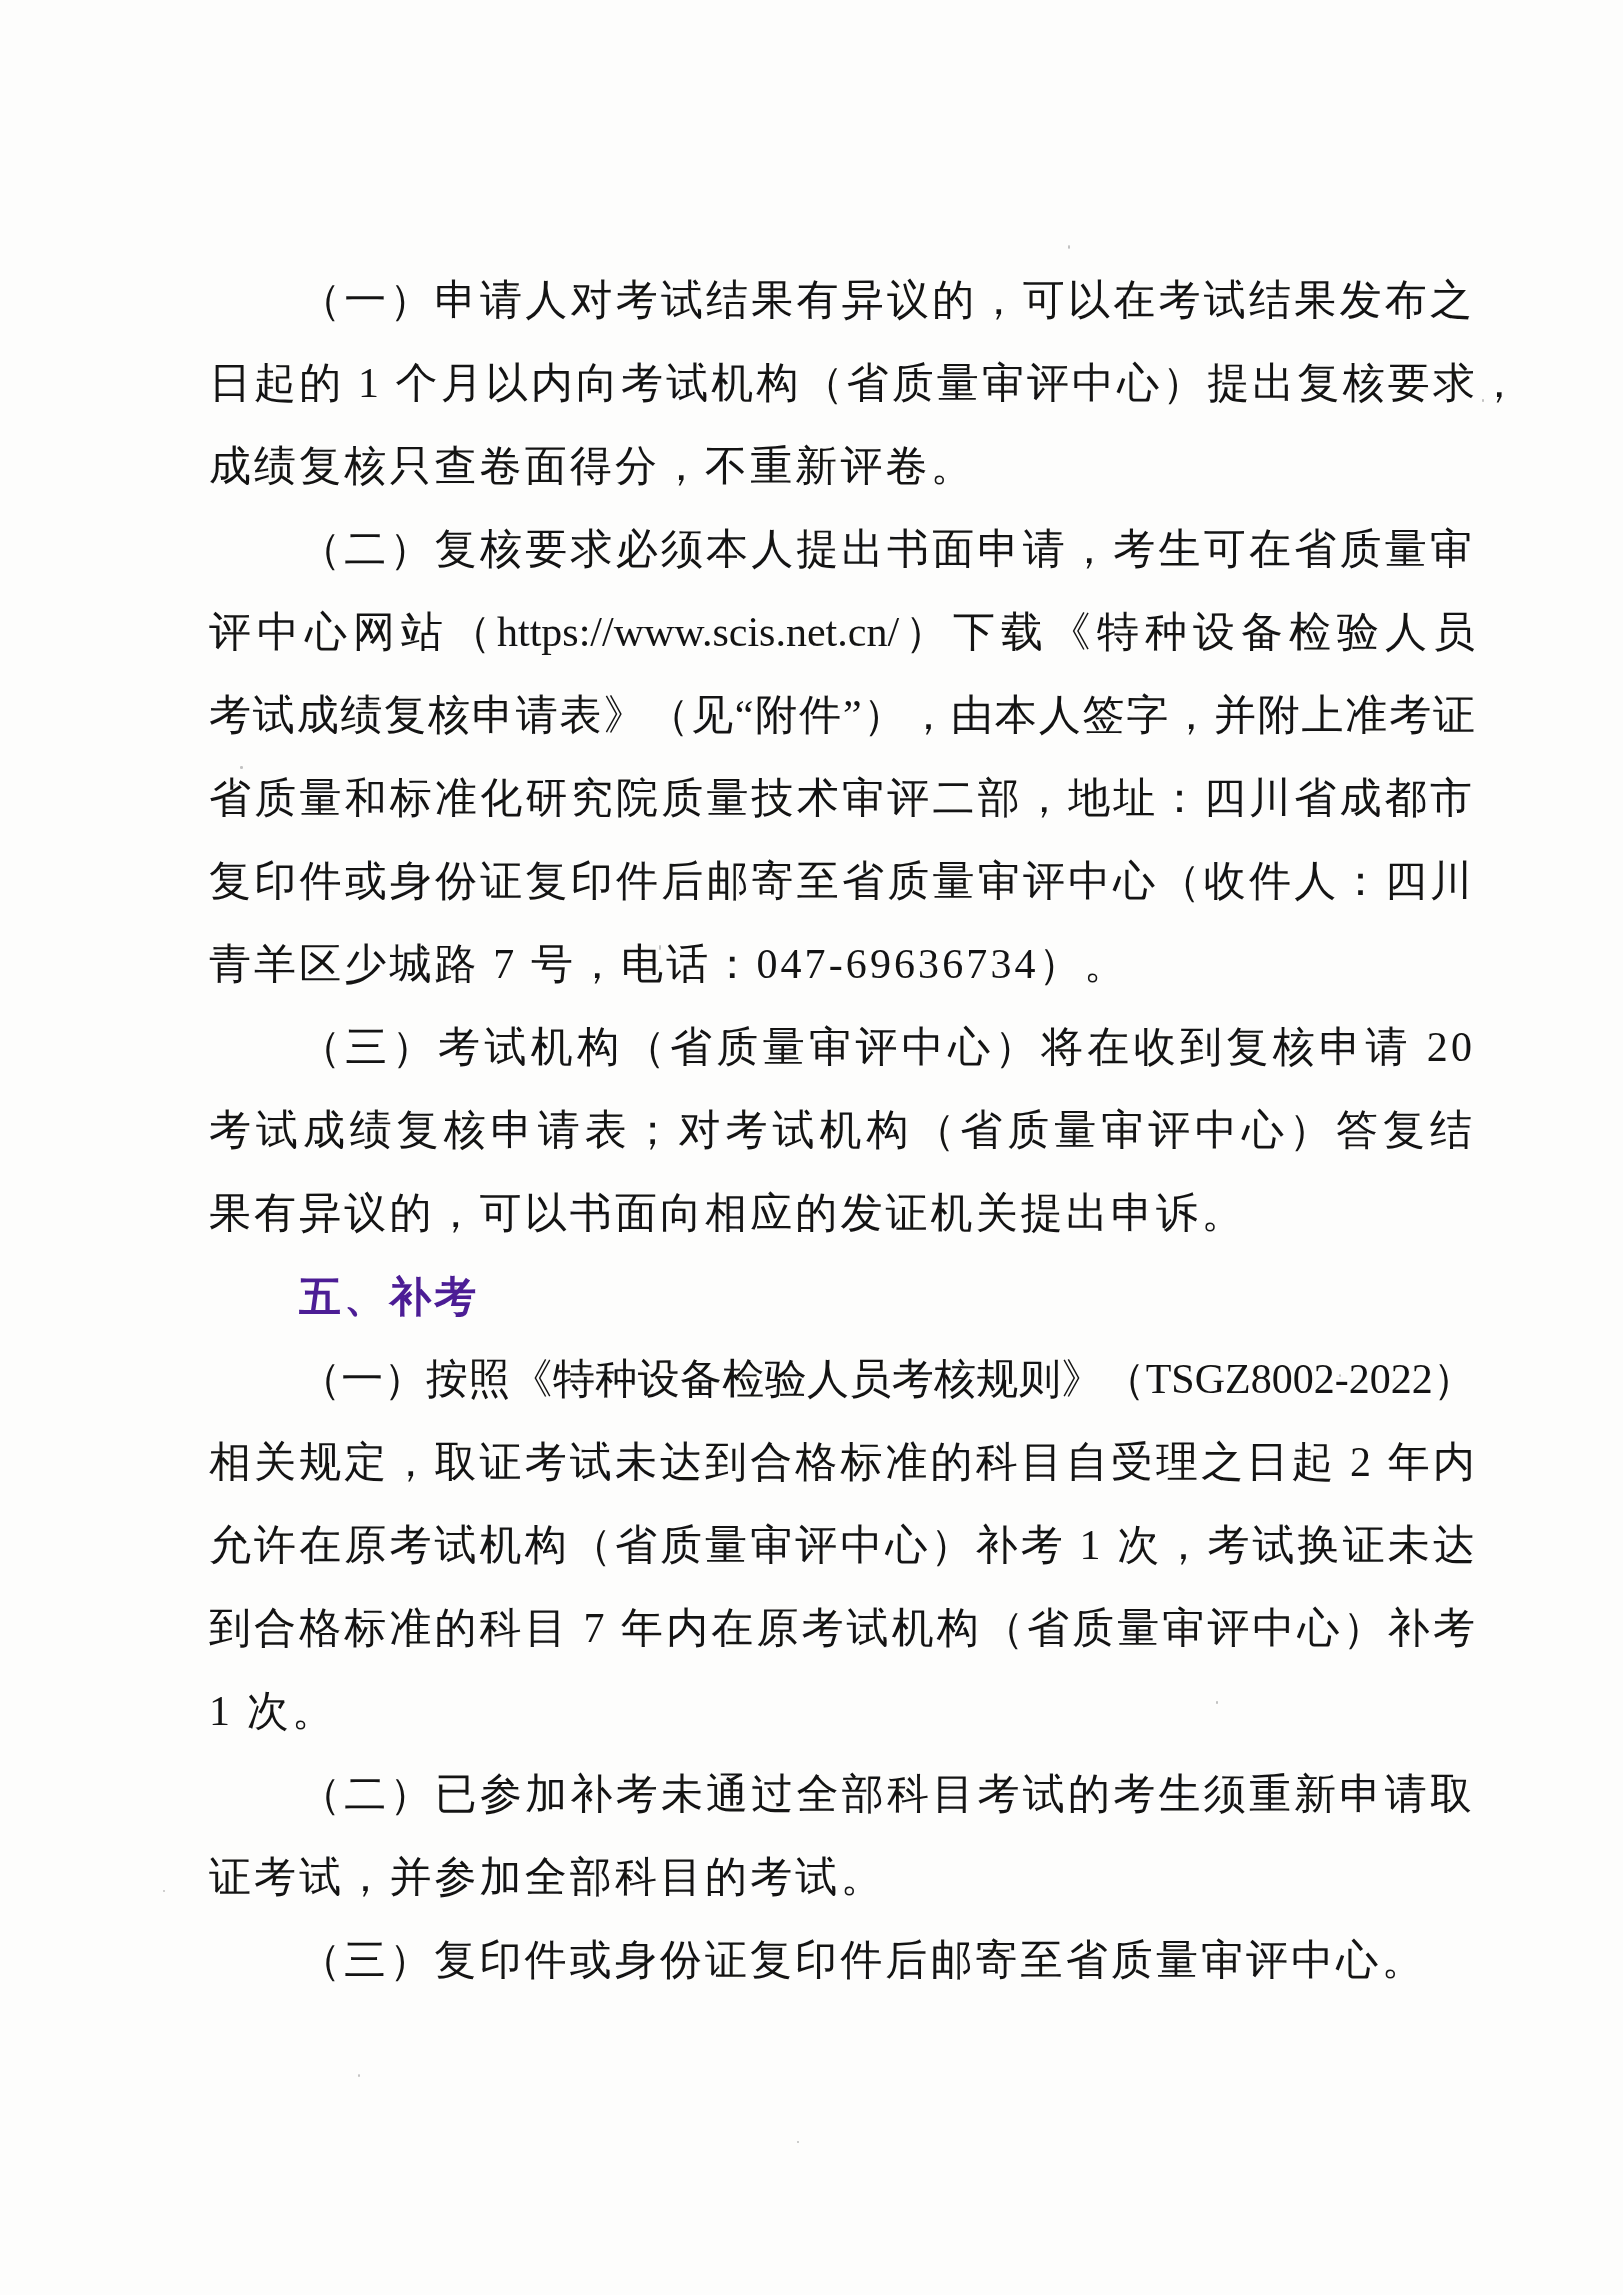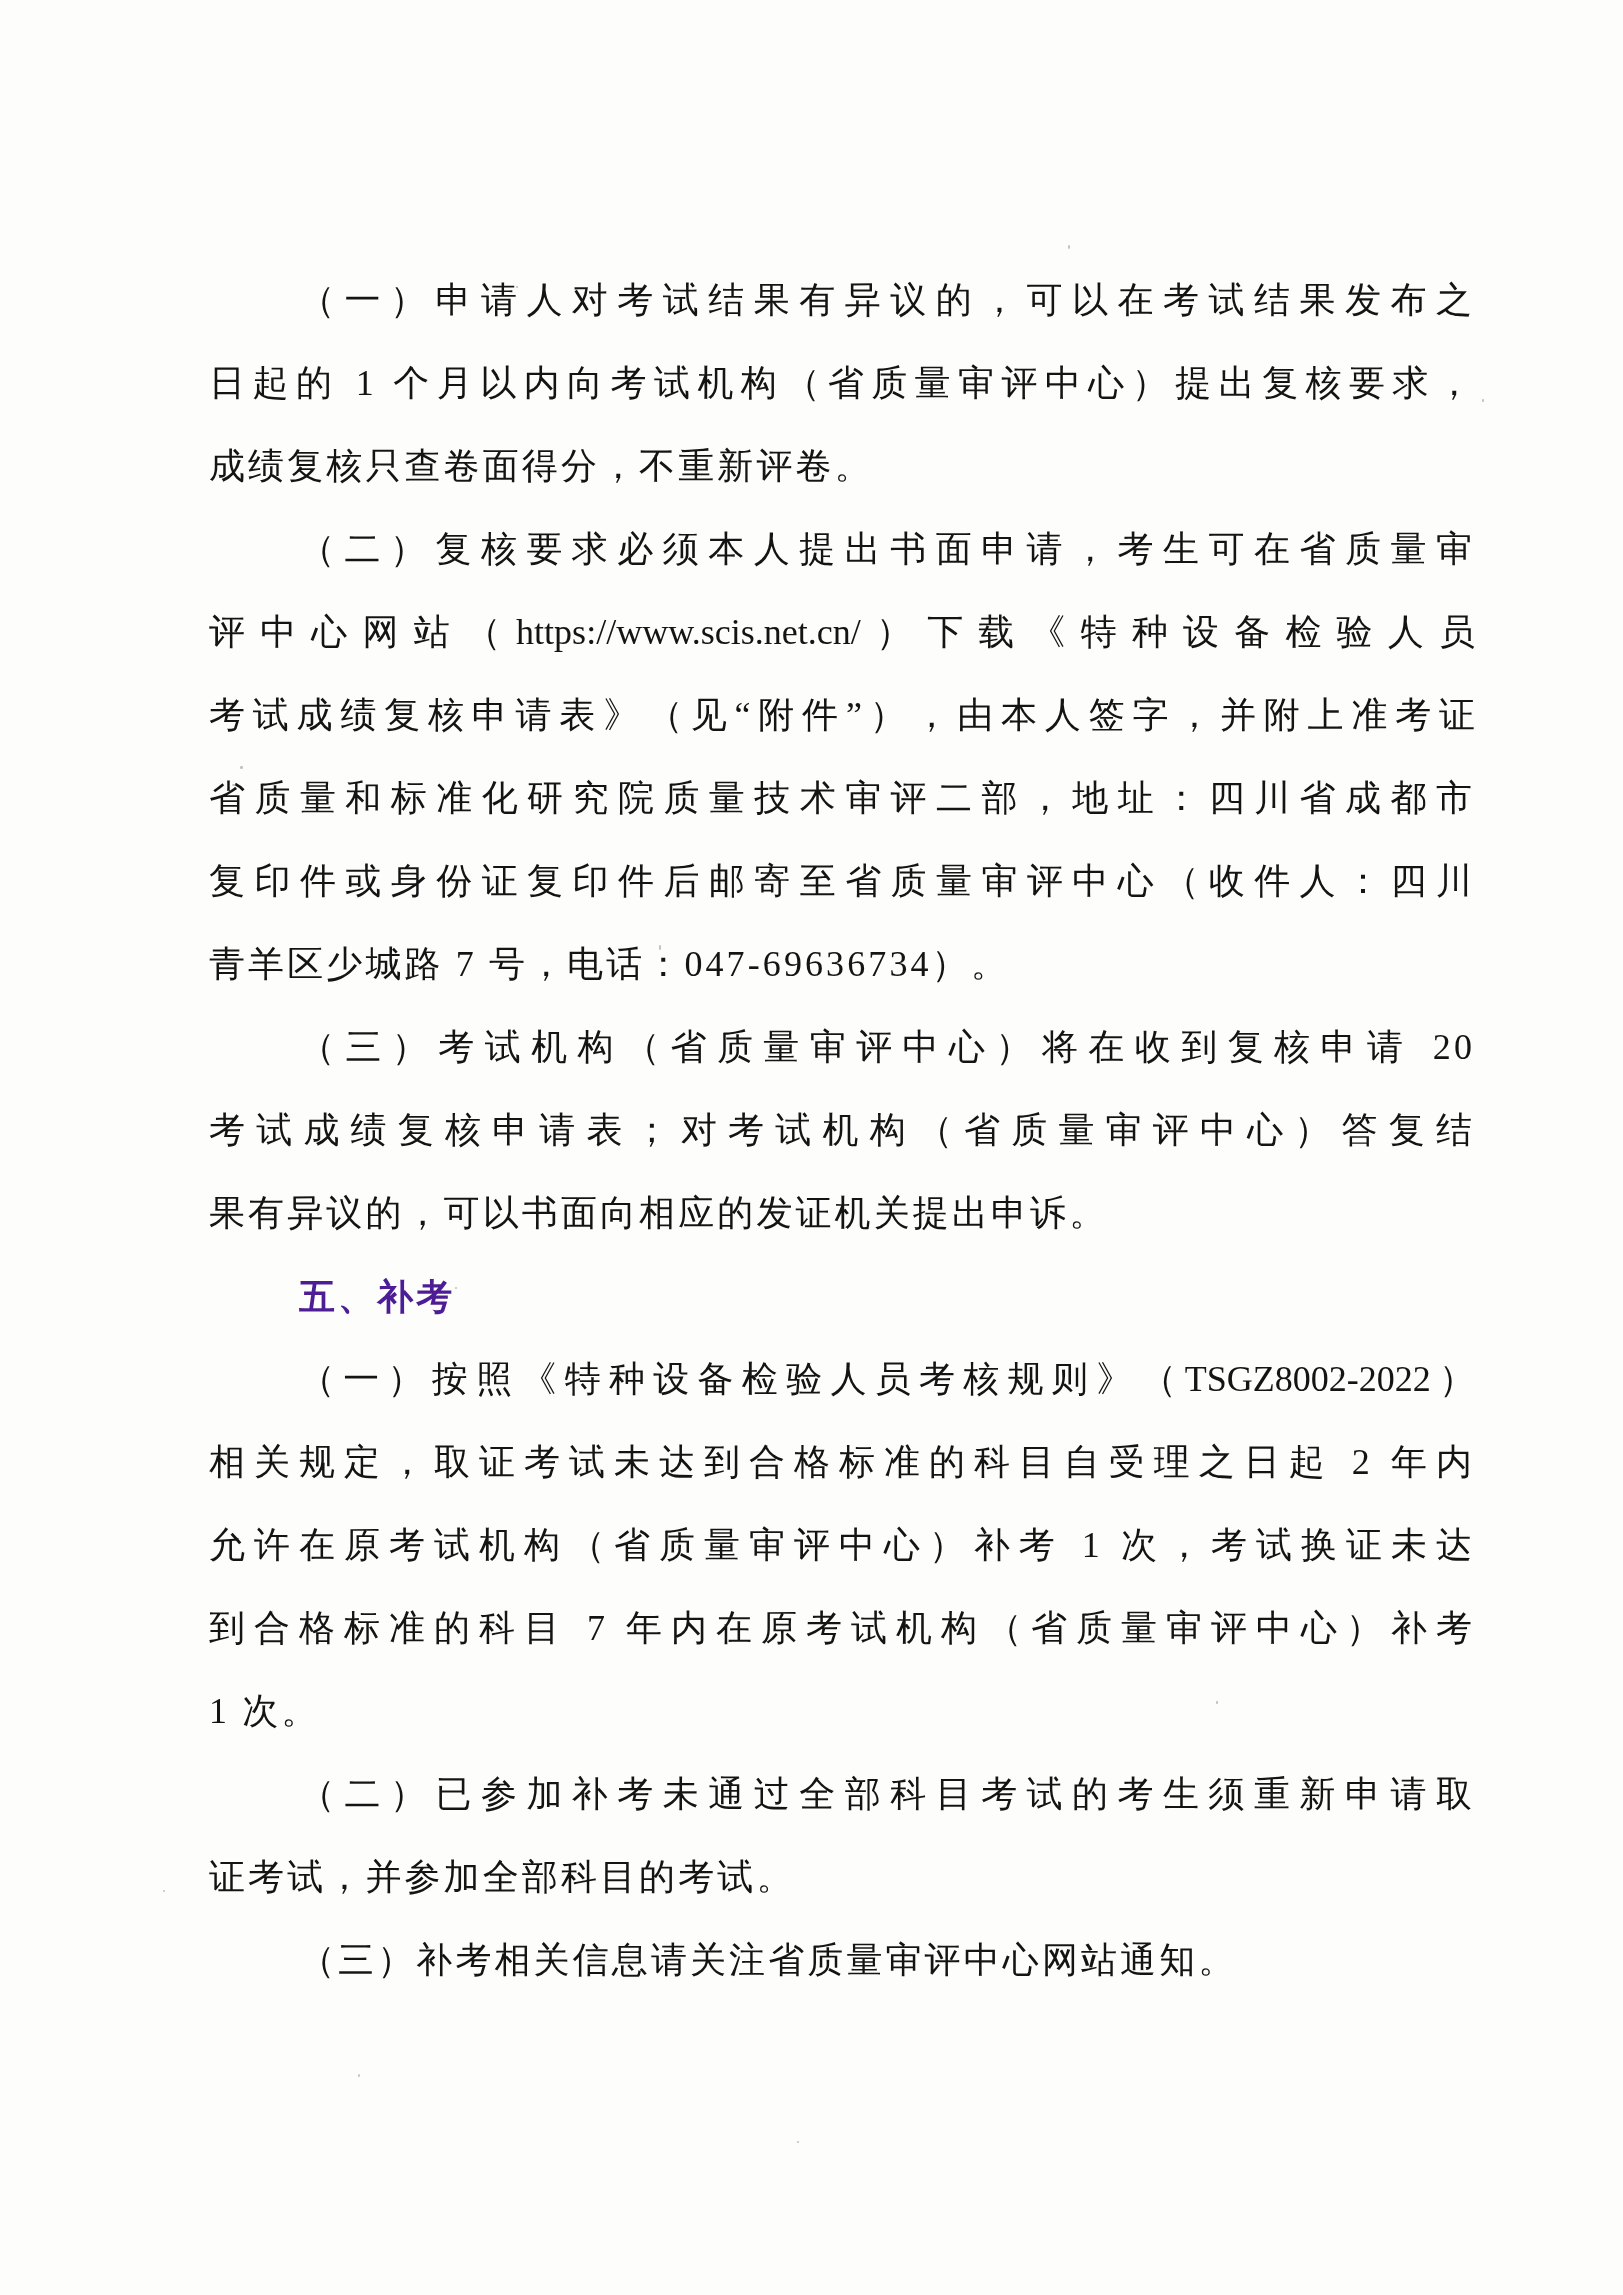--- a/index.html
+++ b/index.html
@@ -15,21 +15,21 @@
     overflow: hidden;
   }
   .doc {
     position: absolute;
     left: 209px;
     top: 259px;
     width: 1266px;
   }
   .line {
     font-family: "Liberation Serif", "DejaVu Serif", serif;
-    font-size: 36px;
+    font-size: 42px;
     color: #141414;
     height: 83px;
     line-height: 83px;
     letter-spacing: 3.1px;
     white-space: nowrap;
     text-align: justify;
     text-align-last: left;
   }
   .indent { padding-left: 90px; }
   .fill { text-align-last: justify; }
@@ -66,21 +66,21 @@
     <div class="line fill">考试成绩复核申请表；对考试机构（省质量审评中心）答复结</div>
     <div class="line">果有异议的，可以书面向相应的发证机关提出申诉。</div>
     <div class="line indent heading">五、补考</div>
     <div class="line indent fill tight">（一）按照《特种设备检验人员考核规则》（TSGZ8002-2022）</div>
     <div class="line fill">相关规定，取证考试未达到合格标准的科目自受理之日起 2 年内</div>
     <div class="line fill">允许在原考试机构（省质量审评中心）补考 1 次，考试换证未达</div>
     <div class="line fill">到合格标准的科目 7 年内在原考试机构（省质量审评中心）补考</div>
     <div class="line">1 次。</div>
     <div class="line indent fill">（二）已参加补考未通过全部科目考试的考生须重新申请取</div>
     <div class="line">证考试，并参加全部科目的考试。</div>
-    <div class="line indent">（三）补考相关信息请关注省质量审评中心网站通知。</div>
+    <div class="line indent">（三）复印件或身份证复印件后邮寄至省质量审评中心。</div>
   </div>
 
   <div class="speck" style="left:1068px; top:245px;  width:2px; height:3.6px;"></div>
   <div class="speck" style="left:240px;  top:766px; width:2.6px; height:2.6px;"></div>
   <div class="speck" style="left:232px;  top:784px; width:3.6px; height:2px;"></div>
   <div class="speck" style="left:659px; top:945px; width:1.5px; height:4.6px;"></div>
   <div class="speck" style="left:455px;  top:1287px; width:2px; height:2px;"></div>
   <div class="speck" style="left:1339px; top:1374px; width:2px; height:3.1px;"></div>
   <div class="speck" style="left:1216px; top:1701px; width:1.5px; height:2.6px;"></div>
   <div class="speck" style="left:163px;  top:1890px; width:2px; height:2px;"></div>

